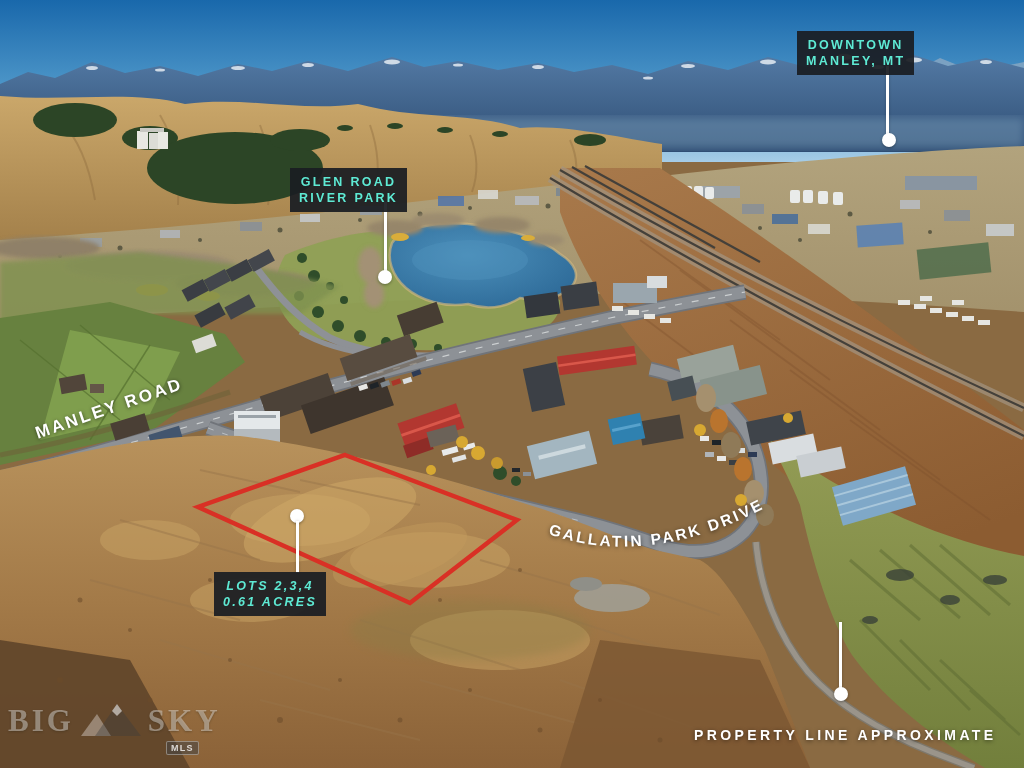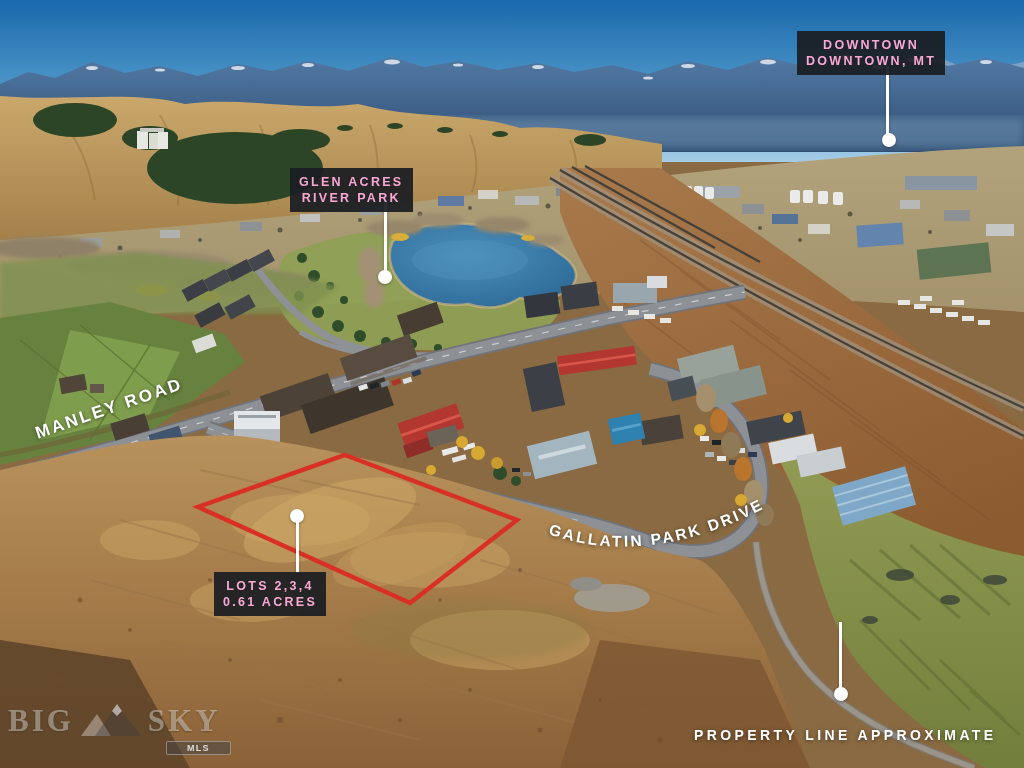--- a/index.html
+++ b/index.html
@@ -1,38 +1,38 @@
 <!DOCTYPE html>
 <html><head>
 <meta charset="utf-8">
 <style>
   html,body{margin:0;padding:0;background:#222;}
   .stage{position:relative;width:1024px;height:768px;overflow:hidden;
          font-family:"Liberation Sans",sans-serif;background:#8a6a42;}
   .scene{position:absolute;left:0;top:0;z-index:1;}
-  .map-label{position:absolute;background:rgba(26,29,34,.93);color:#f9a8d4;
+  .map-label{position:absolute;background:rgba(26,29,34,.93);color:#5eead4;
     font-weight:700;font-size:12.5px;line-height:1.28;letter-spacing:2.3px;
     text-align:center;padding:6px 9px;white-space:nowrap;z-index:6;}
   .leader{position:absolute;width:3px;background:#fff;z-index:5;
     box-shadow:0 0 3px rgba(0,0,0,.25);}
   .dot{position:absolute;width:14px;height:14px;border-radius:50%;background:#fff;
     z-index:5;box-shadow:0 1px 3px rgba(0,0,0,.35);}
   .photo-note{position:absolute;color:#fff;font-weight:700;font-size:14px;
     letter-spacing:3.4px;text-shadow:0 1px 4px rgba(0,0,0,.55);z-index:6;white-space:nowrap;text-align:center;}
   .road-label{position:absolute;color:#fff;font-weight:700;font-size:17px;
     letter-spacing:2.6px;text-shadow:0 1px 4px rgba(0,0,0,.55);z-index:4;white-space:nowrap;}
   #manley-label{left:36px;top:424px;transform:rotate(-19deg);transform-origin:0 50%;}
   .watermark{position:absolute;left:8px;top:702px;display:flex;align-items:flex-end;
     gap:5px;z-index:3;}
   .wm-word{font-family:"Liberation Serif",serif;font-weight:700;font-size:31px;
     line-height:1;color:rgba(240,240,240,.42);letter-spacing:3px;
     text-shadow:0 1px 2px rgba(50,40,20,.35);}
   .wm-badge{position:absolute;left:158px;top:39px;font-size:9px;font-weight:700;
     letter-spacing:1.2px;color:rgba(255,255,255,.78);background:rgba(70,70,70,.55);
-    border:1px solid rgba(255,255,255,.35);padding:1px 20px;border-radius:2px;}
+    border:1px solid rgba(255,255,255,.35);padding:1px 4px;border-radius:2px;}
 </style>
 </head>
 <body>
 
 <div class="stage">
 
 <svg class="scene" width="1024" height="768" viewBox="0 0 1024 768" aria-hidden="true">
 <defs>
   <linearGradient id="skyG" x1="0" y1="0" x2="0" y2="1">
     <stop offset="0" stop-color="#1968ab"></stop>
@@ -461,35 +461,35 @@
   <polygon points="345,455 517,520 410,603 198,507" fill="none" stroke="#d93025" stroke-width="4.5" stroke-linejoin="miter"></polygon>
 </g>
 
 <text font-size="15.5" font-weight="700" fill="#ffffff" letter-spacing="2.6" style="font-family:'Liberation Sans',sans-serif;filter:drop-shadow(0 1px 2px rgba(0,0,0,.55))">
   <textPath href="#gpdPath">GALLATIN PARK DRIVE</textPath>
 </text>
 </svg>
 
 <div class="map-label" style="left:797px;top:31px;">
   <div>DOWNTOWN</div>
-  <div>DOWNTOWN, MT</div>
+  <div>MANLEY, MT</div>
 </div>
 <div class="leader" style="left:886px;top:66px;height:68px;"></div>
 <div class="dot" style="left:882px;top:133px;"></div>
 
 <div class="map-label" style="left:290px;top:168px;">
-  <div>GLEN ACRES</div>
+  <div>GLEN ROAD</div>
   <div>RIVER PARK</div>
 </div>
 <div class="leader" style="left:384px;top:202px;height:70px;"></div>
 <div class="dot" style="left:378px;top:270px;"></div>
 
 <div class="dot" style="left:290px;top:509px;"></div>
 <div class="leader" style="left:296px;top:521px;height:52px;"></div>
-<div class="map-label" style="left:214px;top:572px;">
+<div class="map-label" style="left:214px;top:572px;font-style:italic;">
   <div>LOTS 2,3,4</div>
   <div>0.61 ACRES</div>
 </div>
 
 <div class="leader" style="left:839px;top:622px;height:66px;"></div>
 <div class="dot" style="left:834px;top:687px;"></div>
 
 <div class="photo-note" style="left:694px;top:727px;">PROPERTY LINE APPROXIMATE</div>
 
 <div class="road-label" id="manley-label">MANLEY ROAD</div>

